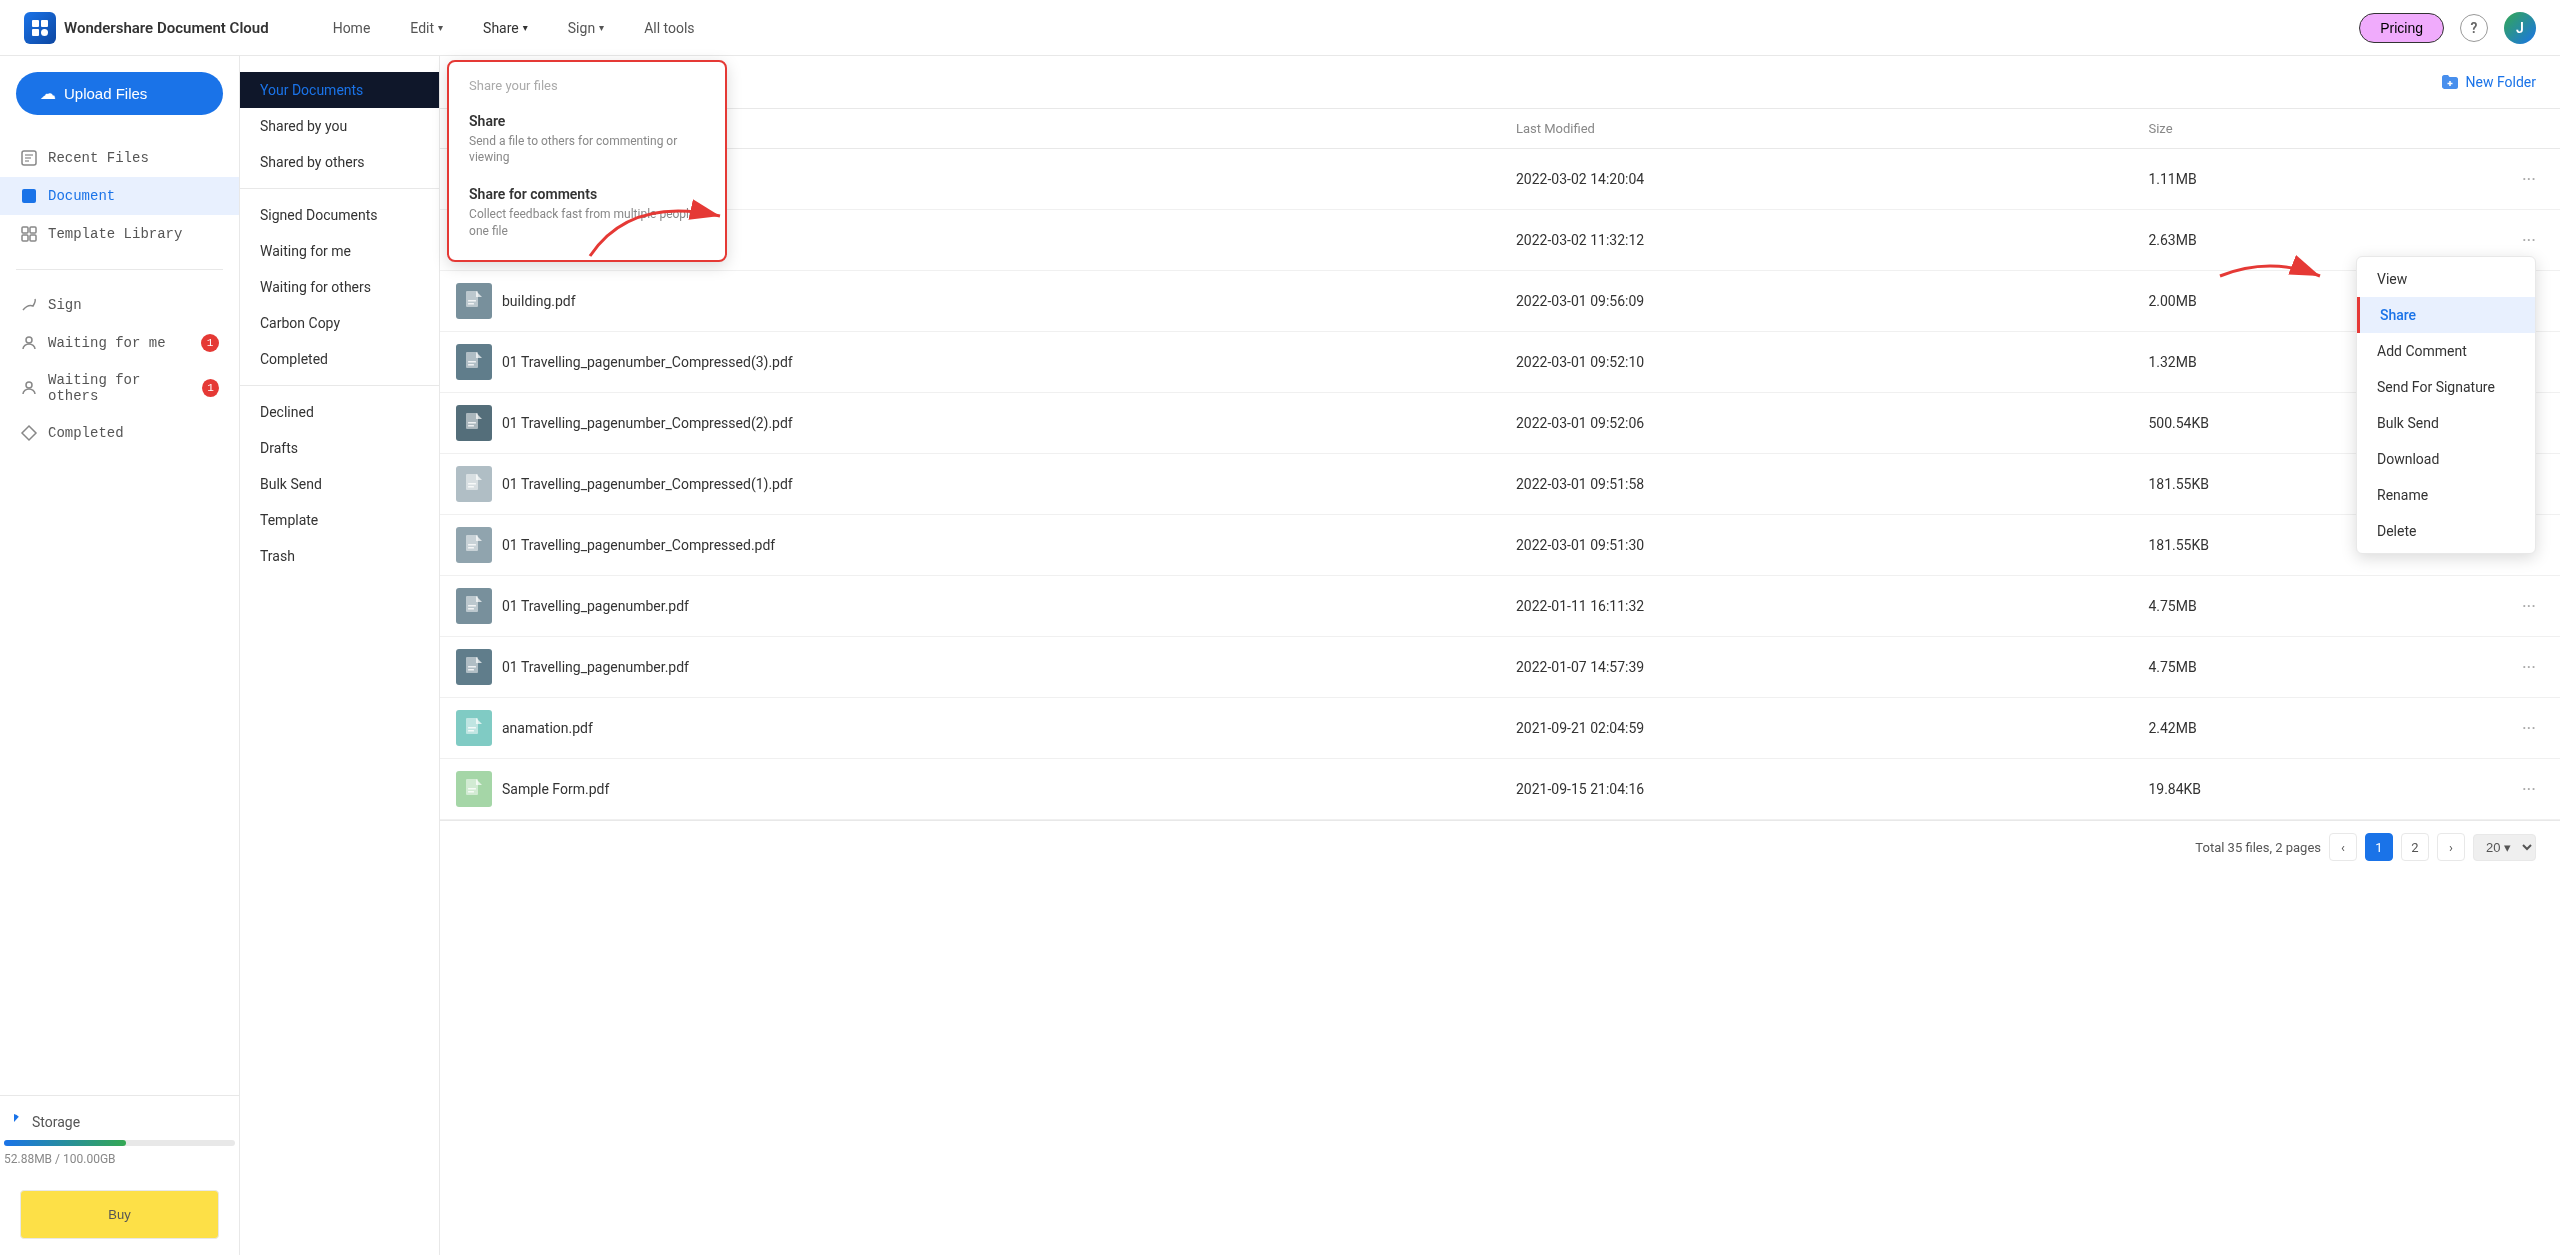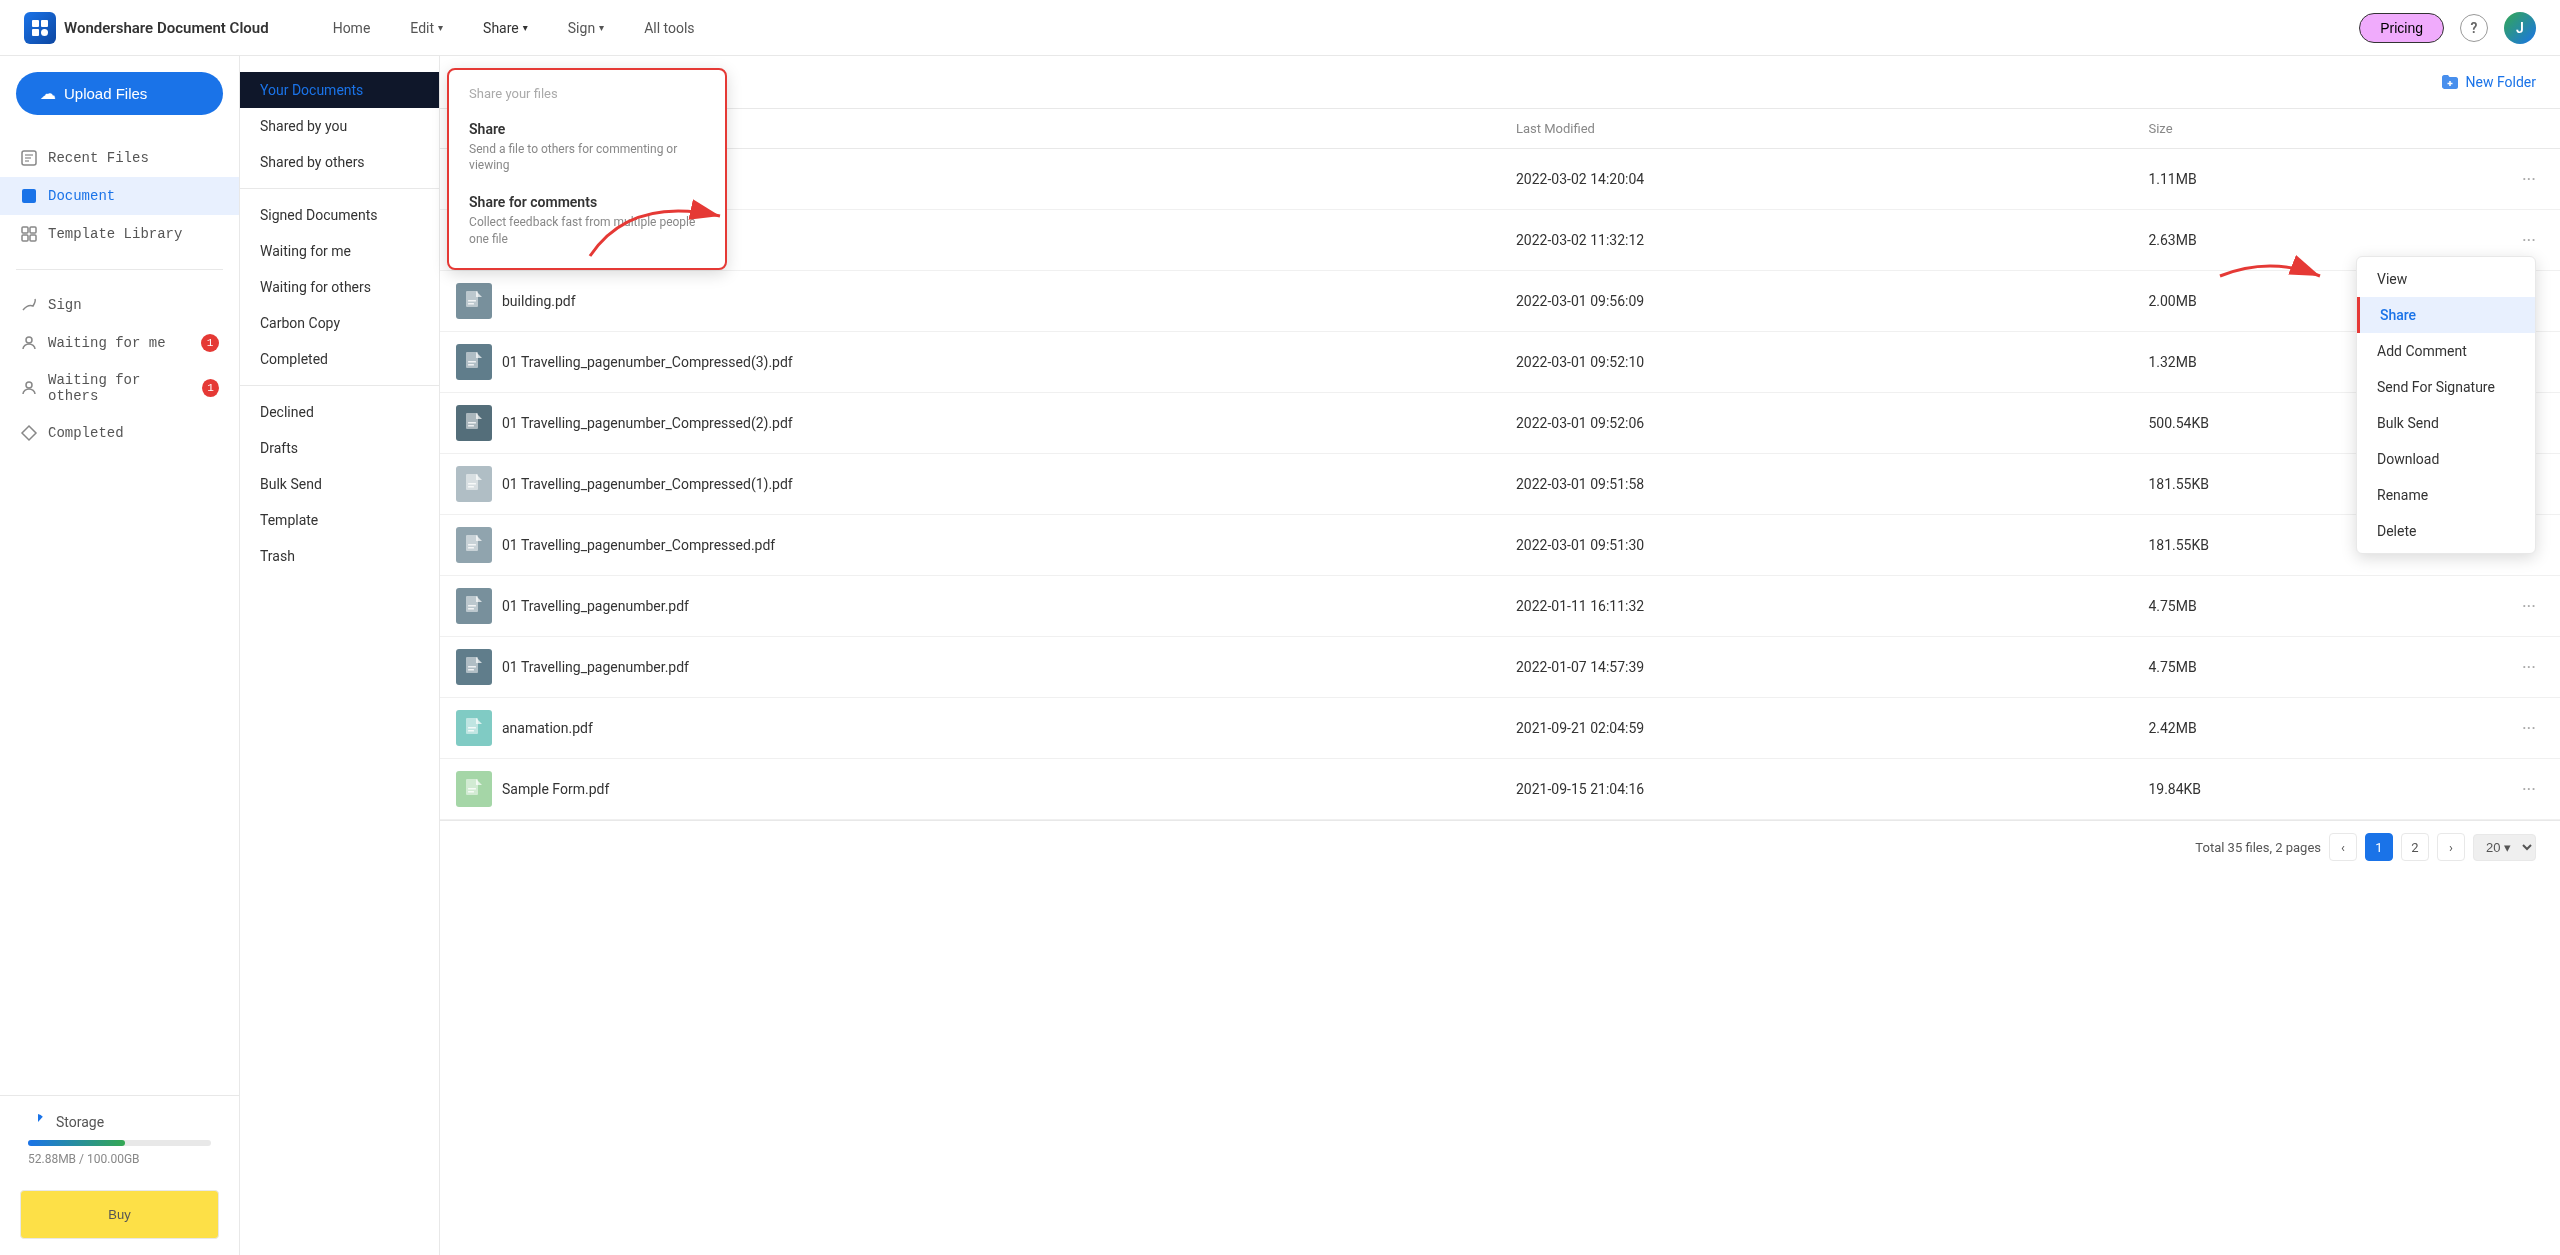--- a/index.html
+++ b/index.html
@@ -27,21 +27,21 @@
 
     
     .upload-btn { margin: 16px; background: #1a73e8; color: #fff; border: none; border-radius: 24px; padding: 12px 24px; font-size: 15px; font-weight: 500; cursor: pointer; display: flex; align-items: center; gap: 8px; }
     .upload-btn .upload-icon { font-size: 16px; }
     .sidebar-section { padding: 8px 0; }
     .sidebar-item { display: flex; align-items: center; gap: 10px; padding: 10px 20px; cursor: pointer; color: #555; font-size: 14px; border-radius: 0; font-family: Liberation Mono, monospace; }
     .sidebar-item.active { color: #1a73e8; background: #e8f0fe; }
     .sidebar-item .item-icon { width: 18px; height: 18px; display: flex; align-items: center; justify-content: center; flex-shrink: 0; }
     .sidebar-item .badge { background: #e53935; color: #fff; border-radius: 50%; width: 18px; height: 18px; display: flex; align-items: center; justify-content: center; font-size: 11px; margin-left: auto; }
     .sidebar-divider { height: 1px; background: #e8e8e8; margin: 8px 16px; }
-    .storage-section { padding: 16px 28px; margin-top: auto; border-top: 1px solid #e8e8e8; }
+    .storage-section { padding: 16px 4px; margin-top: auto; border-top: 1px solid #e8e8e8; }
     .storage-label { display: flex; align-items: center; gap: 8px; font-size: 14px; color: #555; margin-bottom: 8px; }
     .storage-bar-bg { background: #e8e8e8; border-radius: 4px; height: 6px; margin-bottom: 6px; }
     .storage-bar-fill { background: linear-gradient(90deg, #1a73e8, #34a853); height: 6px; border-radius: 4px; width: 53%; }
     .storage-info { font-size: 12px; color: #888; }
     .buy-btn { display: block; text-align: center; margin: 8px 20px 16px; padding: 16px; border: 1px solid #e8e8e8; border-radius: 4px; color: #555; cursor: pointer; font-size: 13px; background: #fde047; }
 
     
     .sub-sidebar { width: 200px; background: #fff; border-right: 1px solid #e8e8e8; padding: 16px 0; overflow-y: auto; flex-shrink: 0; }
     .sub-sidebar-item { padding: 10px 20px; cursor: pointer; color: #333; font-size: 14px; }
     .sub-sidebar-item.active { color: #1a73e8; background: #0f172a; }
@@ -66,21 +66,21 @@
     .share-option-title { font-weight: 600; color: #333; font-size: 14px; margin-bottom: 4px; }
     .share-option-desc { color: #888; font-size: 12px; line-height: 1.4; }
 
     
     .context-menu { position: absolute; right: 24px; top: 200px; background: #fff; border: 1px solid #e8e8e8; border-radius: 6px; box-shadow: 0 4px 16px rgba(0,0,0,0.15); z-index: 300; min-width: 180px; padding: 4px 0; }
     .context-item { padding: 10px 20px; cursor: pointer; font-size: 14px; color: #333; }
     .context-item.highlighted { background: #e8f0fe; color: #1a73e8; border-left: 3px solid #e53935; font-weight: 500; }
 
     
     .nav-dropdown-container { position: relative; }
-    .share-nav-dropdown { position: absolute; top: 56px; left: -20px; background: #fff; border: 2px solid #e53935; border-radius: 8px; width: 280px; z-index: 500; box-shadow: 0 4px 16px rgba(0,0,0,0.15); padding: 8px 0; }
+    .share-nav-dropdown { position: absolute; top: 48px; left: -20px; background: #fff; border: 2px solid #e53935; border-radius: 8px; width: 280px; z-index: 500; box-shadow: 0 4px 16px rgba(0,0,0,0.15); padding: 8px 0; }
 
     
     .storage-pie { width: 20px; height: 20px; }
     .storage-pie circle { fill: none; }
   </style>
 </head>
 <body>
 
 <div class="app-container">
 

